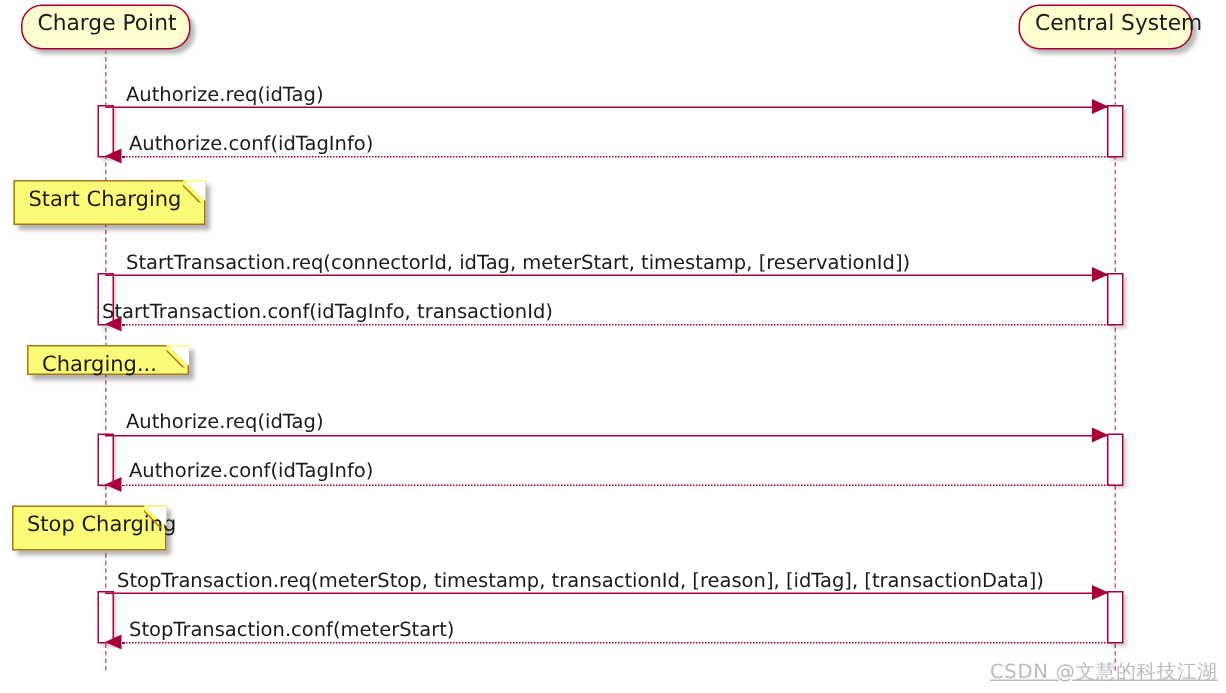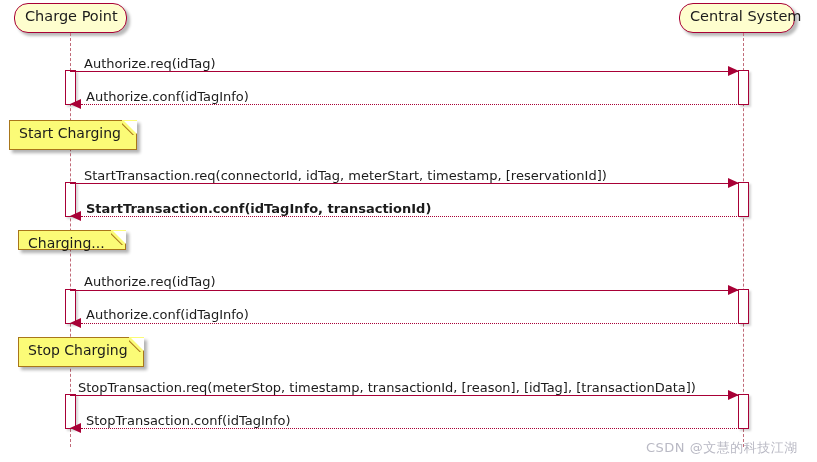--- a/index.html
+++ b/index.html
@@ -187,49 +187,49 @@
     <span class="note-text">Start Charging</span>
     <span class="fold"></span>
     <span class="fold-top"></span>
     <span class="fold-edge"></span>
   </div>
 
   <div class="msg-label" style="left:84px; top:169px;">StartTransaction.req(connectorId, idTag, meterStart, timestamp, [reservationId])</div>
   <div class="msg-line solid" style="left:70px; top:183px; width:668px;"></div>
   <div class="arrow right" style="left:728px; top:178px;"></div>
 
-  <div class="msg-label" style="left:86px; top:202px;font-weight:bold;">StartTransaction.conf(idTagInfo, transactionId)</div>
+  <div class="msg-label" style="left:68px; top:202px;">StartTransaction.conf(idTagInfo, transactionId)</div>
   <div class="msg-line dotted" style="left:81px; top:216px; width:662px;"></div>
   <div class="arrow left" style="left:70px; top:211px;"></div>
 
   <div class="note" style="left:18px; top:230px; width:108px; height:20px;">
     <span class="note-text">Charging...</span>
     <span class="fold"></span>
     <span class="fold-top"></span>
     <span class="fold-edge"></span>
   </div>
 
   <div class="msg-label" style="left:84px; top:275px;">Authorize.req(idTag)</div>
   <div class="msg-line solid" style="left:70px; top:290px; width:668px;"></div>
   <div class="arrow right" style="left:728px; top:285px;"></div>
 
   <div class="msg-label" style="left:86px; top:308px;">Authorize.conf(idTagInfo)</div>
   <div class="msg-line dotted" style="left:81px; top:323px; width:662px;"></div>
   <div class="arrow left" style="left:70px; top:318px;"></div>
 
-  <div class="note" style="left:18px; top:337px; width:126px; height:30px;">
+  <div class="note" style="left:8px; top:337px; width:103px; height:30px;">
     <span class="note-text">Stop Charging</span>
     <span class="fold"></span>
     <span class="fold-top"></span>
     <span class="fold-edge"></span>
   </div>
 
   <div class="msg-label" style="left:78px; top:381px;text-align:right;">StopTransaction.req(meterStop, timestamp, transactionId, [reason], [idTag], [transactionData])</div>
   <div class="msg-line solid" style="left:70px; top:395px; width:668px;"></div>
   <div class="arrow right" style="left:728px; top:390px;"></div>
 
-  <div class="msg-label" style="left:86px; top:414px;">StopTransaction.conf(idTagInfo)</div>
+  <div class="msg-label" style="left:86px; top:414px;">StopTransaction.conf(meterStart)</div>
   <div class="msg-line dotted" style="left:81px; top:428px; width:662px;"></div>
   <div class="arrow left" style="left:70px; top:423px;"></div>
 
-  <div class="watermark" style="left:646px; top:439px;">CSDN @文慧的科技江湖</div>
+  <div class="watermark" style="left:660px; top:439px;text-decoration:underline;">CSDN @文慧的科技江湖</div>
 
 </div>
 
 </body></html>

